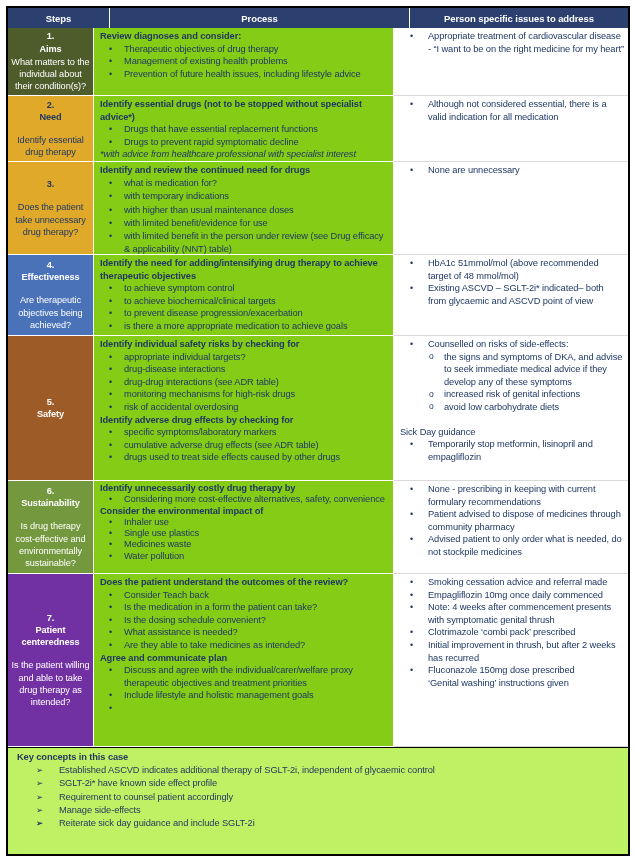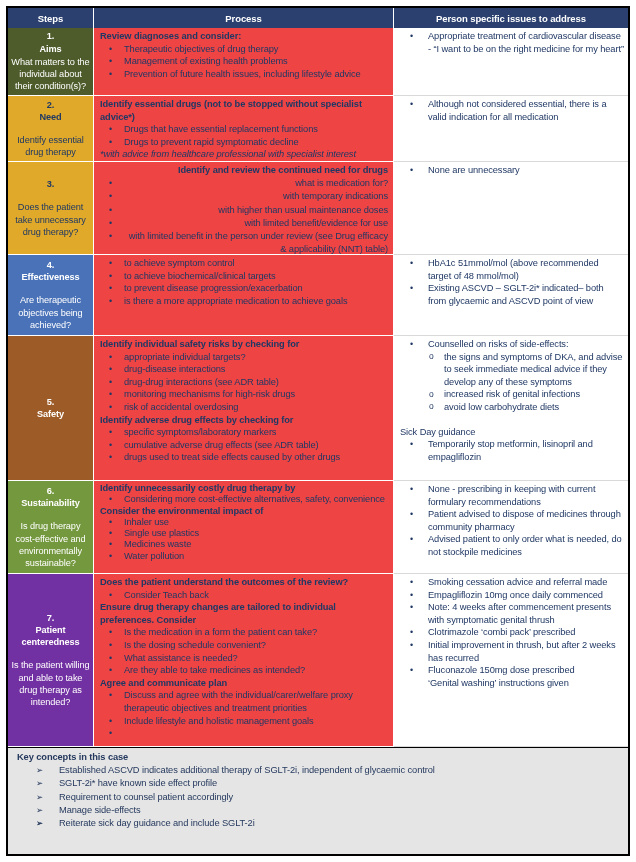--- a/index.html
+++ b/index.html
@@ -4,54 +4,54 @@
 <style>
   html,body{margin:0;padding:0;background:#ffffff;}
   .sheet{width:636px;height:862px;background:#ffffff;box-sizing:border-box;padding:6px;
          font-family:"Liberation Sans",sans-serif;-webkit-font-smoothing:antialiased;}
   .frame{border:2px solid #000;height:100%;box-sizing:border-box;display:flex;flex-direction:column;overflow:hidden;background:#fff;}
 
   
   .hdr-row{display:flex;height:20px;flex:none;}
   .hdr-cell{background:#2b406f;color:#fff;font-weight:bold;font-size:9.5px;letter-spacing:-0.1px;
             display:flex;align-items:center;justify-content:center;box-sizing:border-box;border-right:1.5px solid #fff;}
-  .hdr-steps{width:86px;flex:none;}
+  .hdr-steps{width:102px;flex:none;}
   .hdr-process{width:300px;flex:none;}
   .hdr-person{flex:1;border-right:none;}
 
   
   .row{display:flex;flex:none;}
   .cell{box-sizing:border-box;overflow:hidden;letter-spacing:-0.1px;}
   .step{width:86px;flex:none;text-align:center;display:flex;flex-direction:column;justify-content:center;
         font-size:9.2px;line-height:12.2px;padding:2px 3px;border-right:1.5px solid #fff;border-bottom:1.5px solid #fff;}
   .step .num,.step .title{font-weight:bold;white-space:pre-line;}
   .step .question{margin-top:11px;white-space:pre-line;}
   .row-aims .step .question{margin-top:1px;}
-  .process{width:300px;flex:none;background:#ef4444;color:#203864;font-size:9.3px;line-height:12.6px;
+  .process{width:300px;flex:none;background:#84cc16;color:#203864;font-size:9.3px;line-height:12.6px;
            padding:2px 5px 1px 6px;border-right:1.5px solid #fff;border-bottom:1.5px solid #fff;}
   .person{flex:1;background:#ffffff;color:#203864;font-size:9.3px;line-height:12.6px;
           padding:2px 4px 1px 6px;border-bottom:1px solid #d9d9d9;}
   .row-sustainability .process{line-height:11.3px;}
-  .row-unnecessary .process{line-height:13.2px;text-align:right;}
+  .row-unnecessary .process{line-height:13.2px;}
 
   .block{position:relative;}
   .block .txt{white-space:pre-line;}
   .b-heading{font-weight:bold;}
   .b-italic{font-style:italic;}
   .b-bullet{padding-left:24px;}
   .b-bullet .mk{position:absolute;left:9px;top:0;}
   .person .b-bullet{padding-left:28px;}
   .person .b-bullet .mk{left:10px;}
   .b-sub{padding-left:44px;}
   .b-sub .mk{position:absolute;left:29px;top:-0.5px;font-size:8.5px;}
   .person .b-plain{margin-top:12px;}
   .mk{font-size:9px;}
 
   
-  .key-concepts{flex:1;background:#e5e5e5;border-top:1.5px solid #000;padding:3px 9px;color:#25395e;
+  .key-concepts{flex:1;background:#bef264;border-top:1.5px solid #000;padding:3px 9px;color:#25395e;
                 font-size:9.3px;line-height:13.2px;letter-spacing:-0.1px;overflow:hidden;}
   .kc-title{font-weight:bold;}
   .kc-item{position:relative;padding-left:42px;}
   .kc-item .mk{position:absolute;left:19px;top:0;font-size:8.5px;}
   .kc-item .txt{white-space:pre-line;}
 </style>
 </head>
 <body>
 
 <div class="sheet">
@@ -114,20 +114,21 @@
             <div class="block b-bullet"><span class="mk">•</span><span class="txt">None are unnecessary</span></div>
           </div>
         </div>
         <div class="row row-effectiveness" style="height: 81px;">
           <div class="cell step" style="background: rgb(74, 114, 184); color: rgb(255, 255, 255);">
             <div class="num">4.</div>
             <div class="title">Effectiveness</div>
             <div class="question">Are therapeutic objectives being achieved?</div>
           </div>
           <div class="cell process">
+            <div class="block b-heading"><span class="txt">Identify the need for adding/intensifying drug therapy to achieve therapeutic objectives</span></div>
             <div class="block b-bullet"><span class="mk">•</span><span class="txt">to achieve symptom control</span></div>
             <div class="block b-bullet"><span class="mk">•</span><span class="txt">to achieve biochemical/clinical targets</span></div>
             <div class="block b-bullet"><span class="mk">•</span><span class="txt">to prevent disease progression/exacerbation</span></div>
             <div class="block b-bullet"><span class="mk">•</span><span class="txt">is there a more appropriate medication to achieve goals</span></div>
           </div>
           <div class="cell person">
             <div class="block b-bullet"><span class="mk">•</span><span class="txt">HbA1c 51mmol/mol (above recommended target of 48 mmol/mol)</span></div>
             <div class="block b-bullet"><span class="mk">•</span><span class="txt">Existing ASCVD – SGLT-2i* indicated– both from glycaemic and ASCVD point of view</span></div>
           </div>
         </div>
@@ -180,21 +181,20 @@
         </div>
         <div class="row row-patient-centeredness" style="height: 173px;">
           <div class="cell step" style="background: rgb(114, 49, 162); color: rgb(255, 255, 255);">
             <div class="num">7.</div>
             <div class="title">Patient centeredness</div>
             <div class="question">Is the patient willing and able to take drug therapy as intended?</div>
           </div>
           <div class="cell process">
             <div class="block b-heading"><span class="txt">Does the patient understand the outcomes of the review?</span></div>
             <div class="block b-bullet"><span class="mk">•</span><span class="txt">Consider Teach back</span></div>
-            <div class="block b-heading"><span class="txt">Ensure drug therapy changes are tailored to individual preferences. Consider</span></div>
             <div class="block b-bullet"><span class="mk">•</span><span class="txt">Is the medication in a form the patient can take?</span></div>
             <div class="block b-bullet"><span class="mk">•</span><span class="txt">Is the dosing schedule convenient?</span></div>
             <div class="block b-bullet"><span class="mk">•</span><span class="txt">What assistance is needed?</span></div>
             <div class="block b-bullet"><span class="mk">•</span><span class="txt">Are they able to take medicines as intended?</span></div>
             <div class="block b-heading"><span class="txt">Agree and communicate plan</span></div>
             <div class="block b-bullet"><span class="mk">•</span><span class="txt">Discuss and agree with the individual/carer/welfare proxy therapeutic objectives and treatment priorities</span></div>
             <div class="block b-bullet"><span class="mk">•</span><span class="txt">Include lifestyle and holistic management goals</span></div>
             <div class="block b-bullet"><span class="mk">•</span></div>
           </div>
           <div class="cell person">

